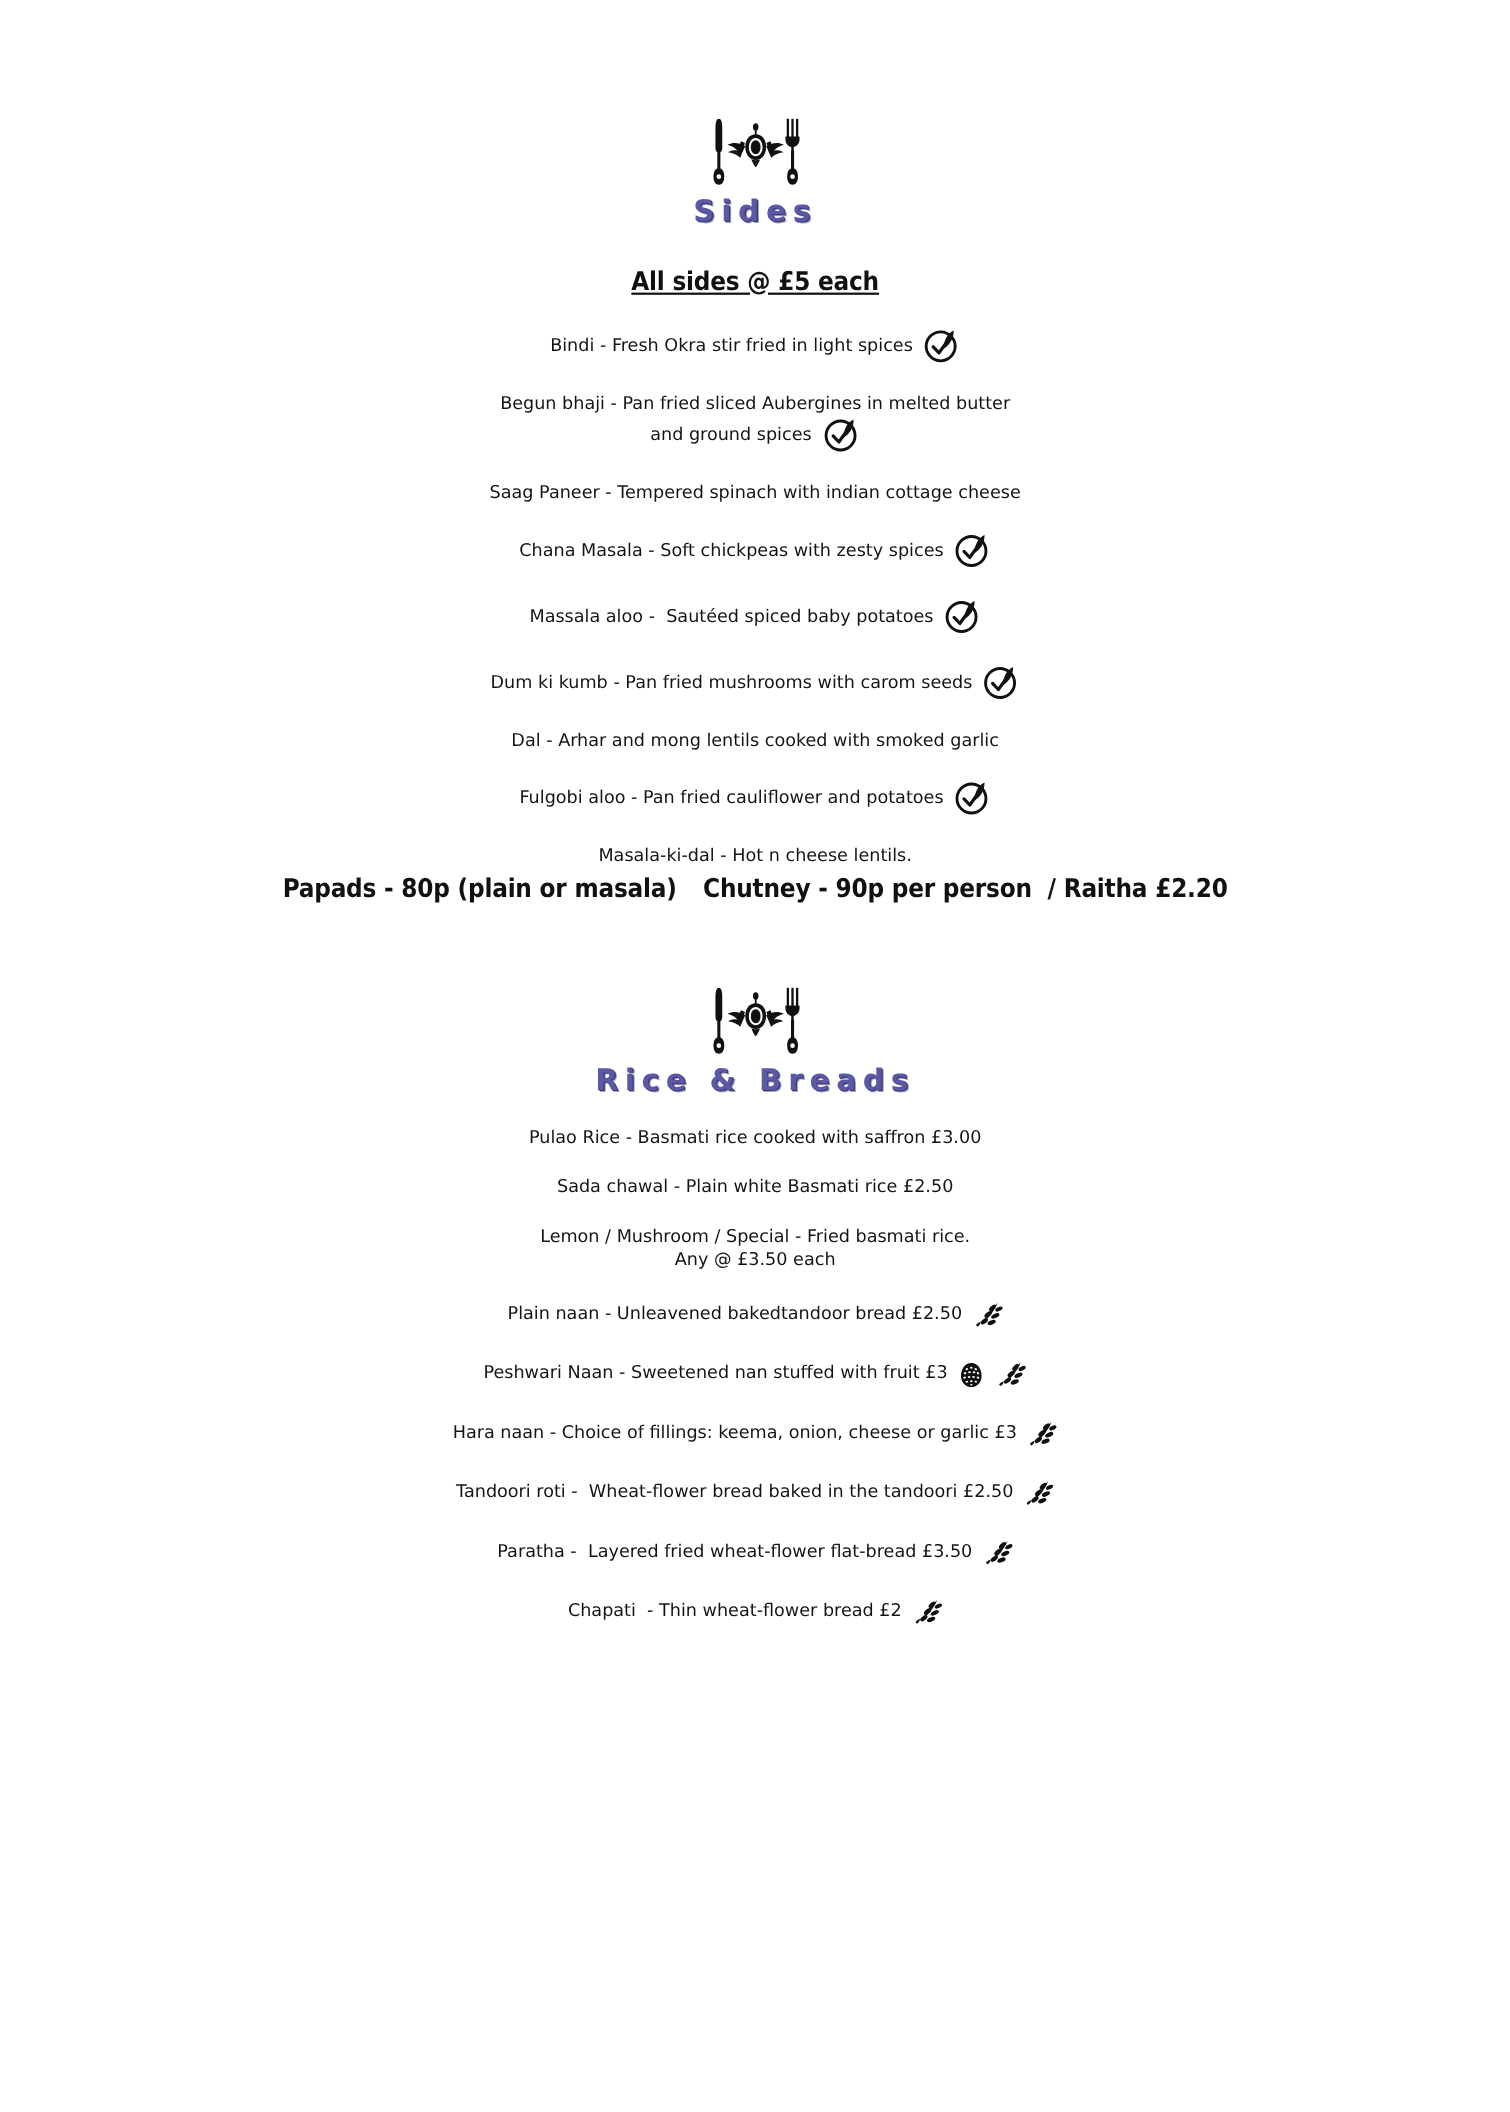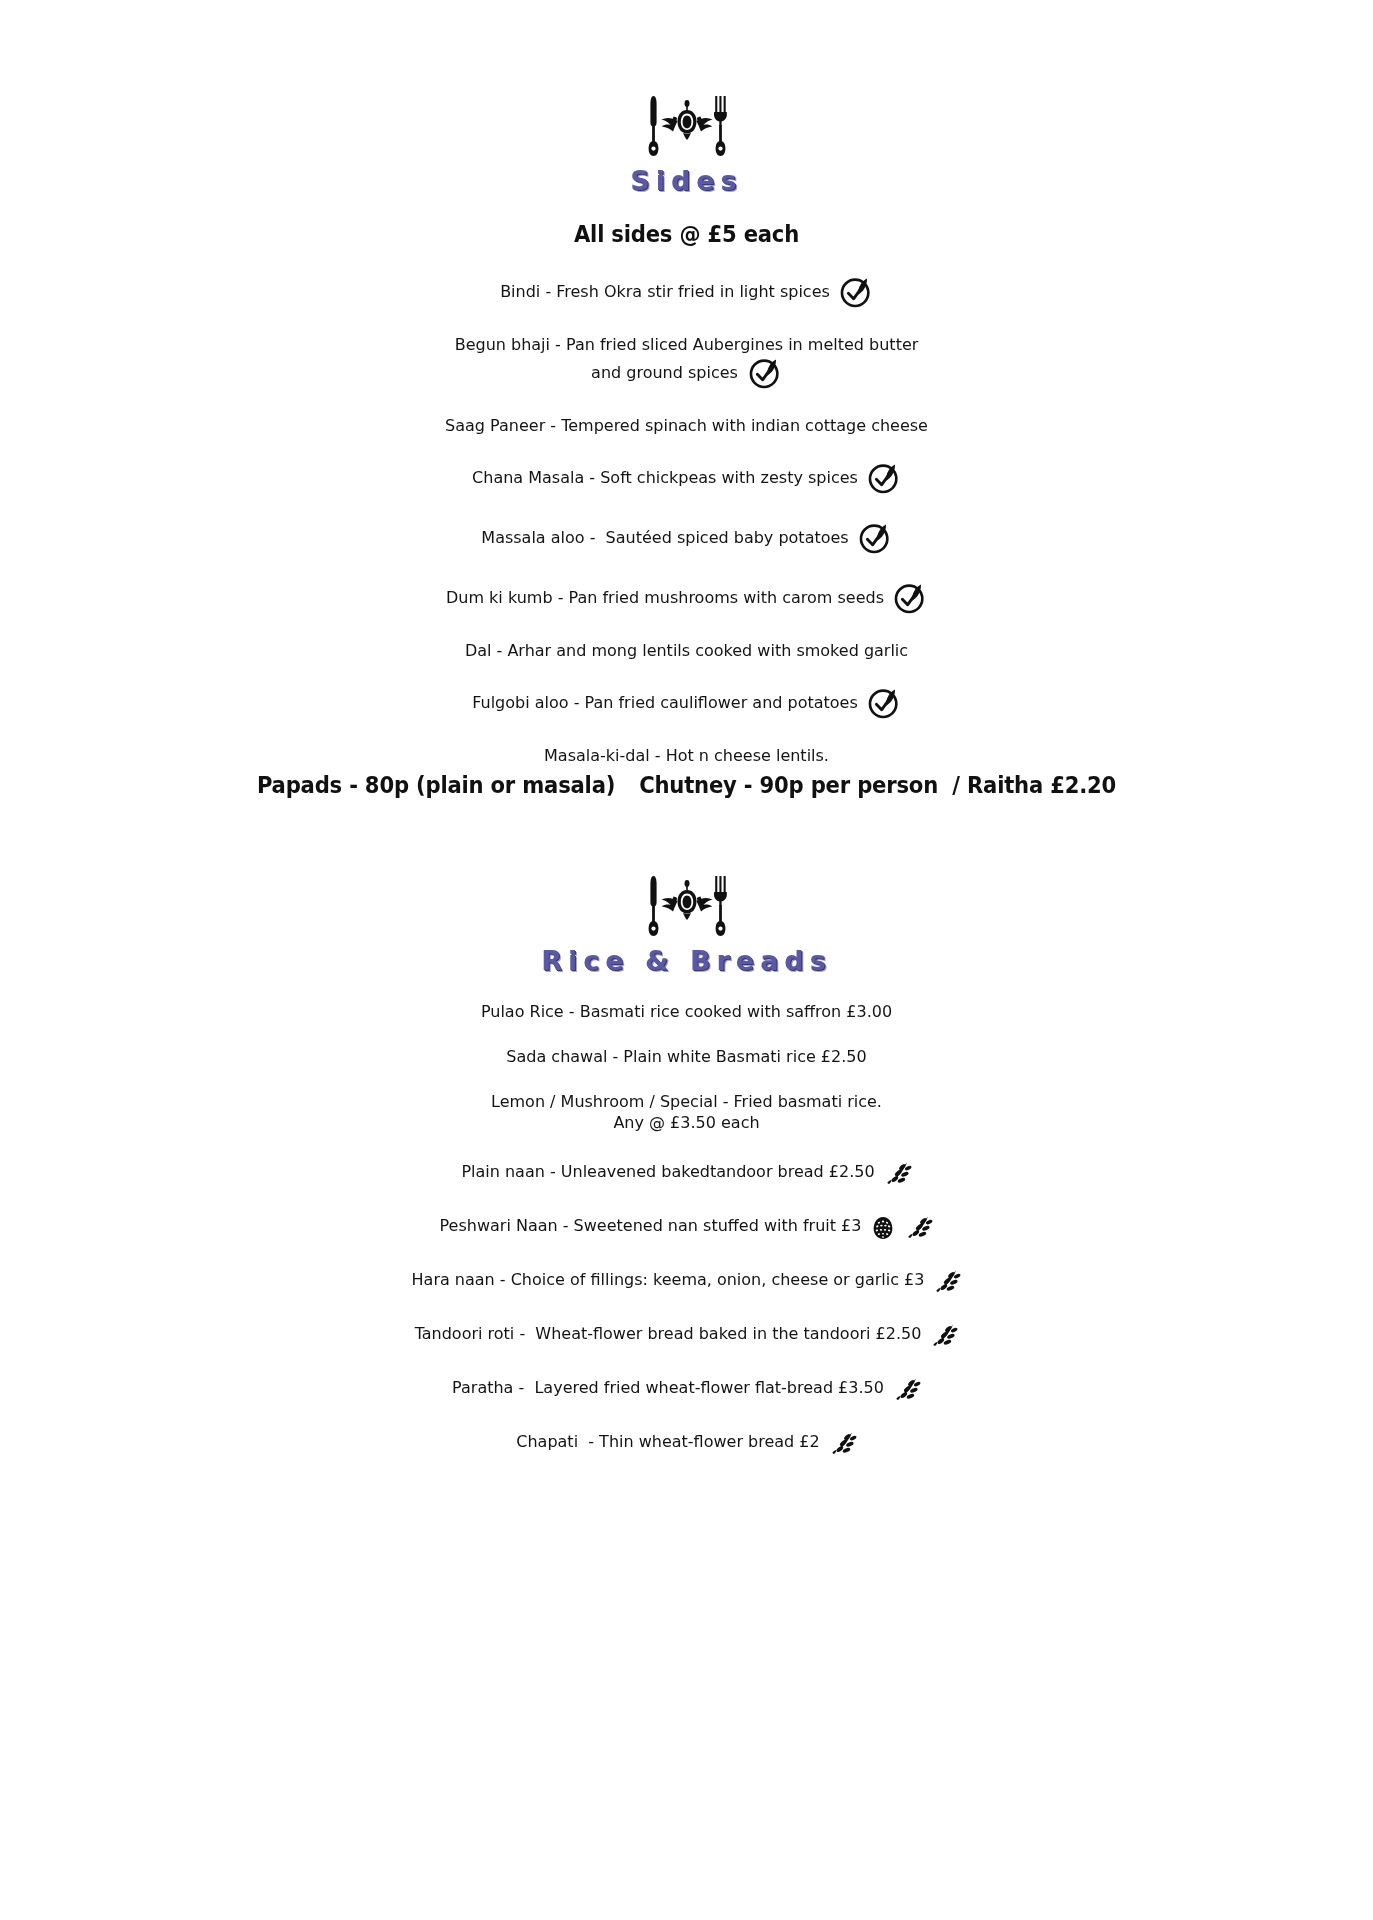--- a/index.html
+++ b/index.html
@@ -13,21 +13,21 @@
     min-height: 1920px;
     font-family: "DejaVu Sans", sans-serif;
     color: #141414;
     -webkit-font-smoothing: antialiased;
   }
 
   .page {
     width: 1373px;
     min-height: 1920px;
     box-sizing: border-box;
-    padding: 0;
+    padding: 12px;
     background: #fff;
     position: relative;
   }
 
   
   .section {
     width: 100%;
     text-align: center;
   }
   .section-sides { padding-top: 92px; }
@@ -64,21 +64,21 @@
   .menu-item {
     font-family: "DejaVu Sans Condensed", "Liberation Sans Narrow", "Liberation Sans", sans-serif;
     font-weight: bold;
     font-size: 23.5px;
     letter-spacing: -0.2px;
     color: #111111;
     line-height: 1.24;
     margin: 0;
     padding: 0;
   }
-  .menu-note { margin-top: 24px; }
+  .menu-note { margin-top: 34px; text-decoration: underline; }
 
   .item-row {
     margin-top: 26px;
     display: block;
     text-align: center;
   }
 
   .item-line {
     display: inline-flex;
     align-items: center;

